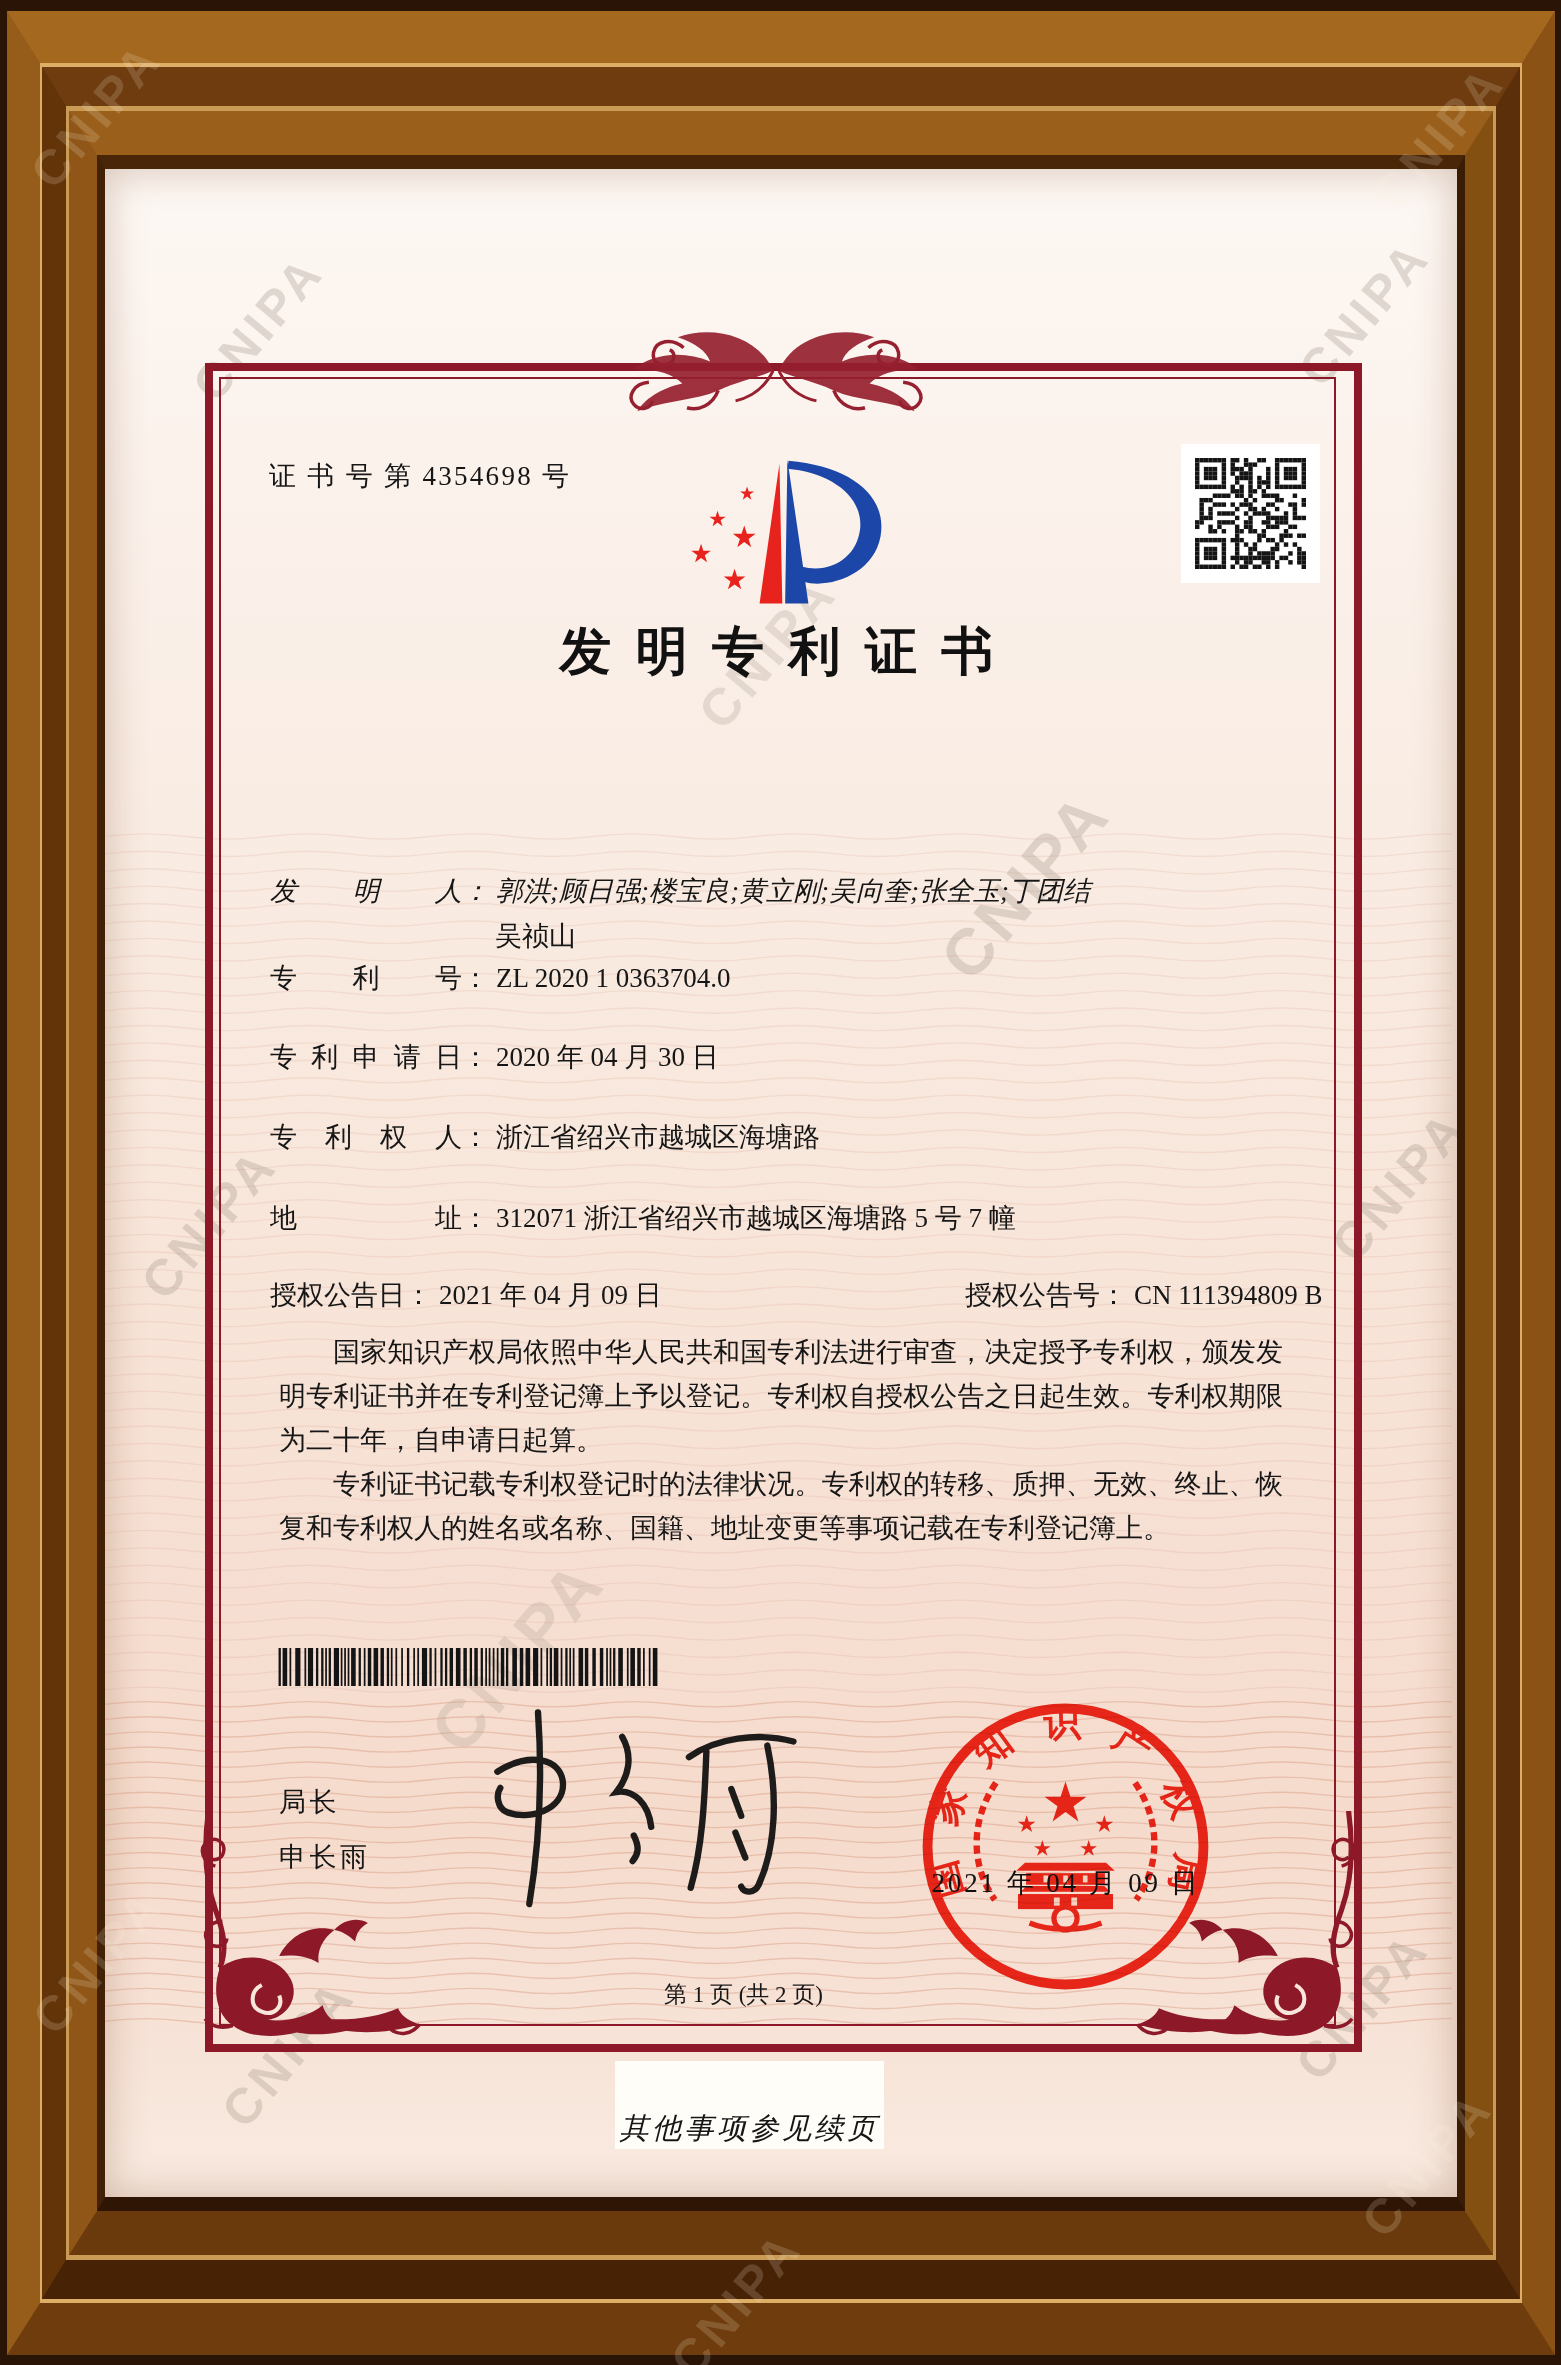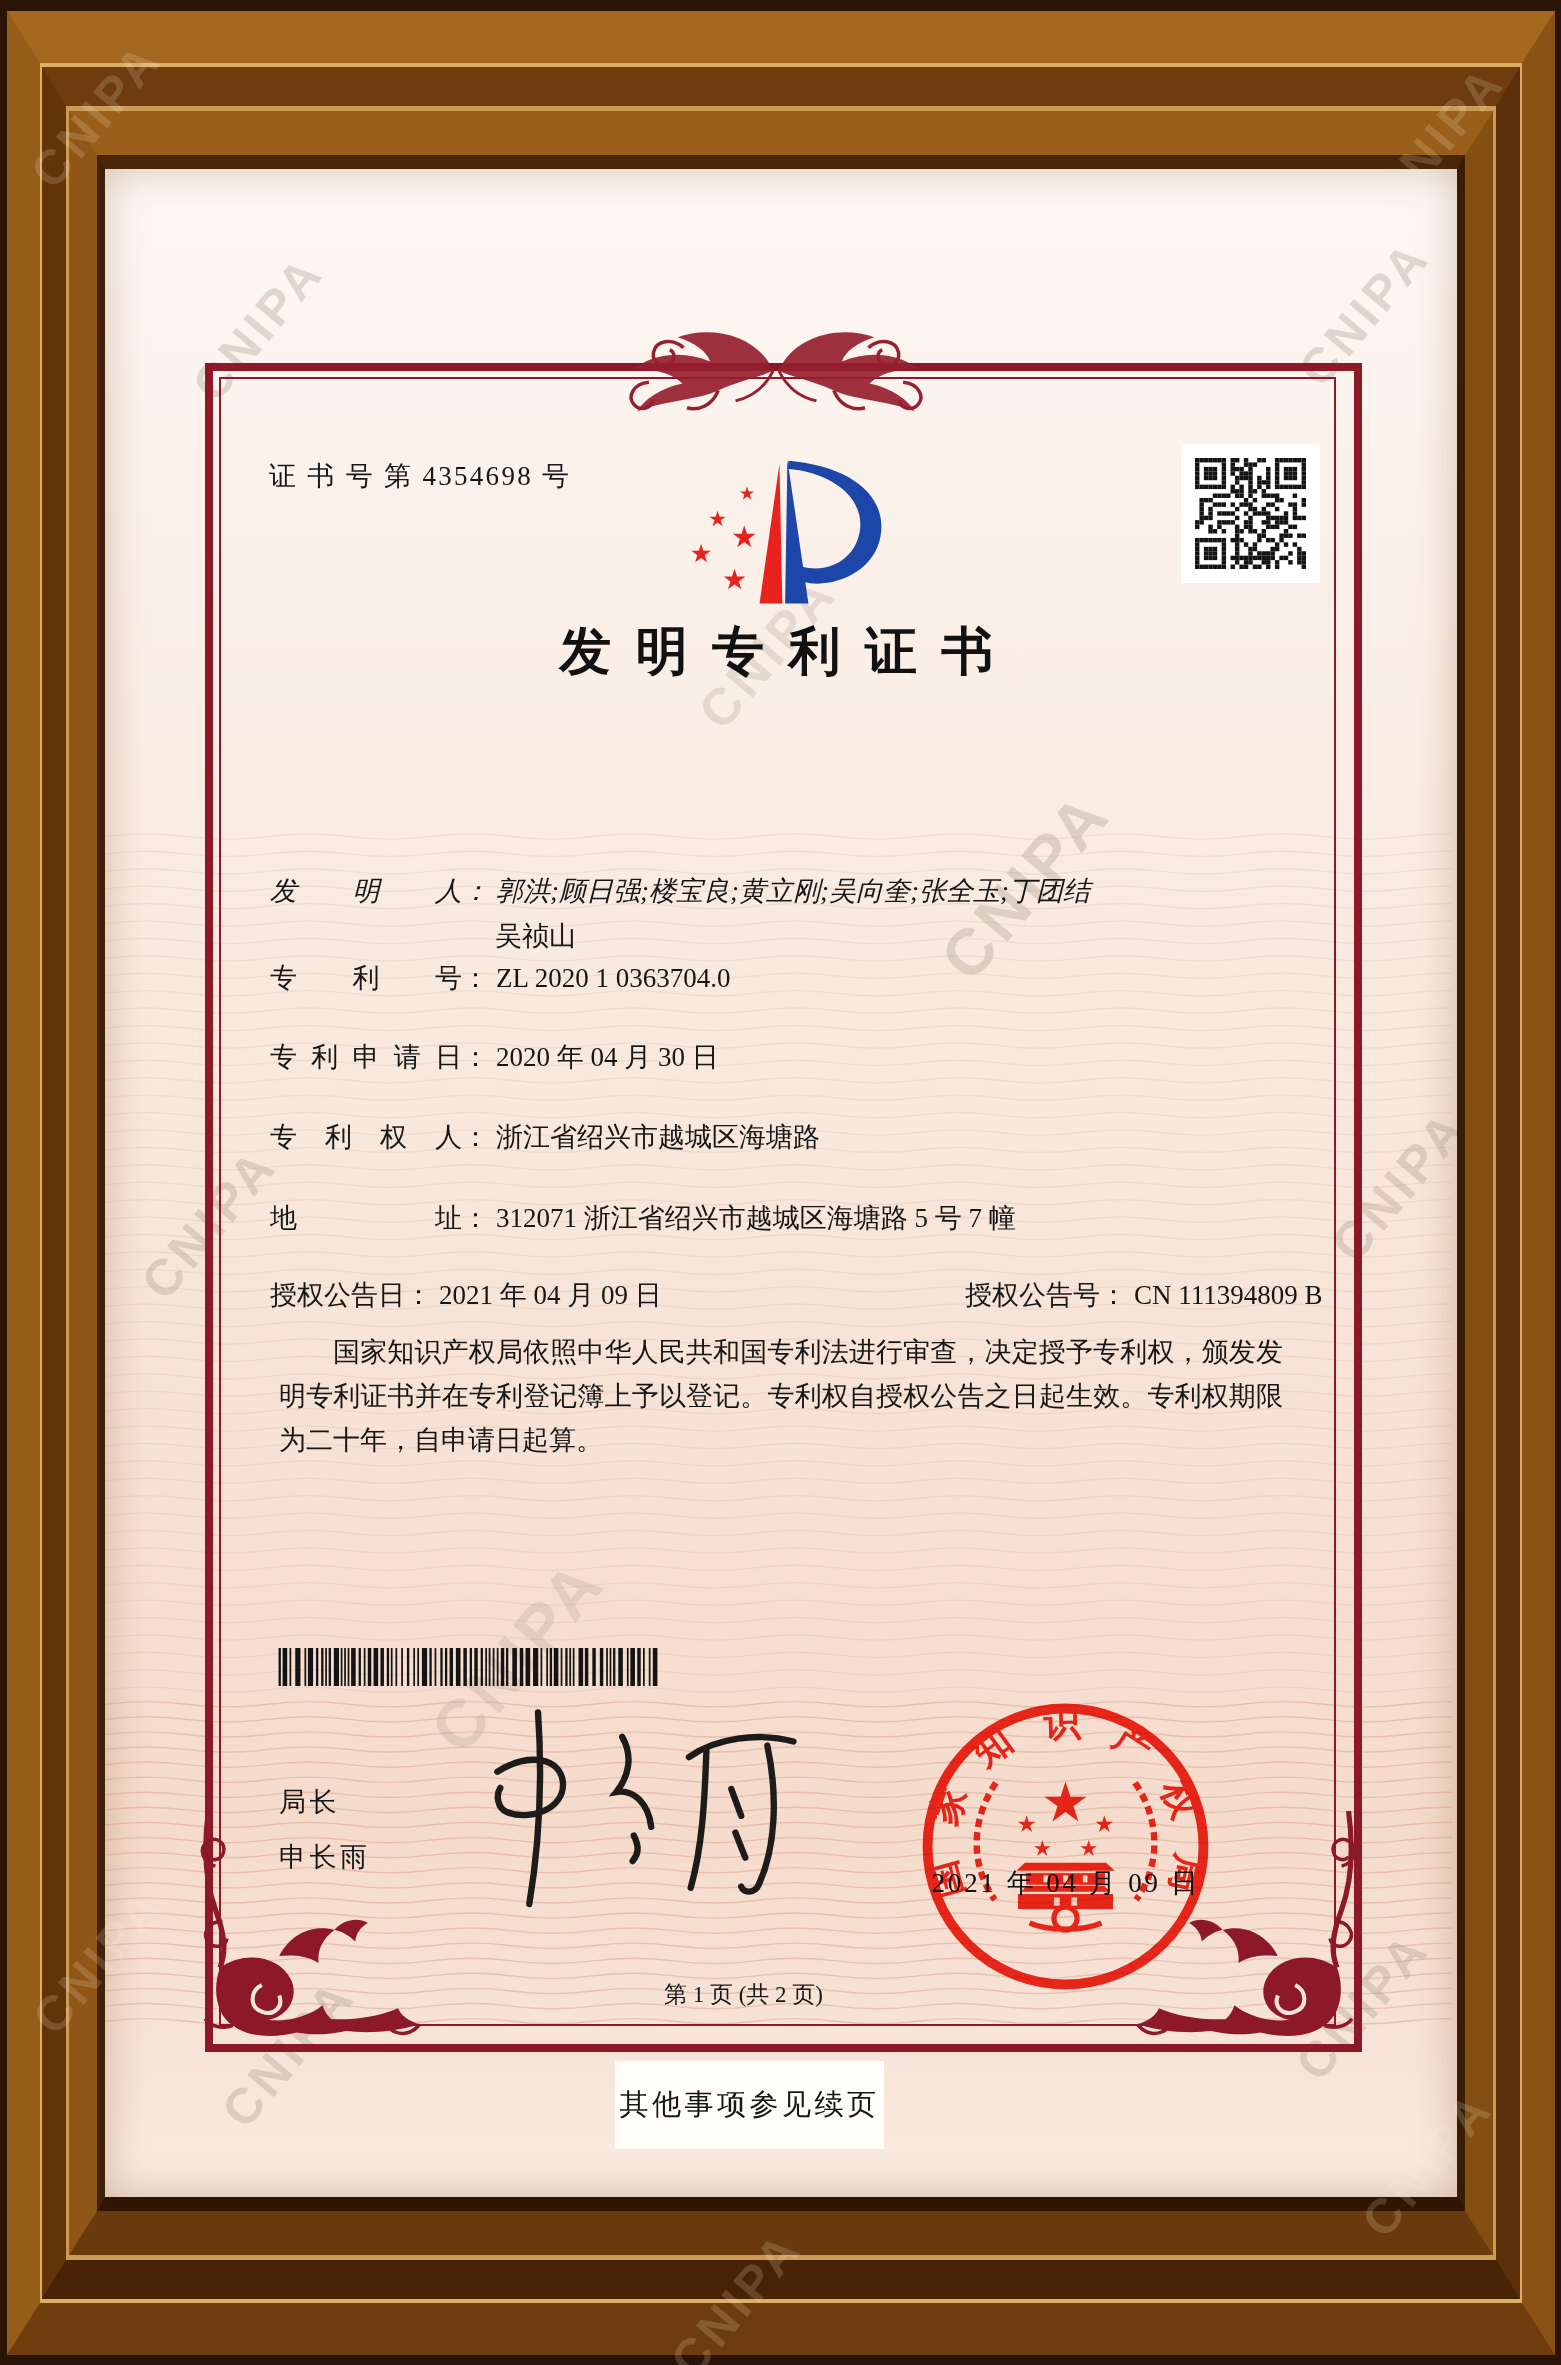--- a/index.html
+++ b/index.html
@@ -54,21 +54,21 @@
   #barcode{position:absolute;left:172px;top:1479px;z-index:5;}
   .signer-title{position:absolute;left:174px;top:1615px;z-index:5;font-size:27px;color:#161616;letter-spacing:3.5px;}
   .signer-name{position:absolute;left:174px;top:1670px;z-index:5;font-size:27px;color:#161616;letter-spacing:3.5px;}
   .signature{position:absolute;left:337px;top:1533px;z-index:6;}
   .seal{position:absolute;left:804px;top:1521px;z-index:6;mix-blend-mode:multiply;}
   .seal-date{position:absolute;left:816px;top:1696px;width:290px;text-align:center;z-index:7;
     font-size:27px;color:#101010;letter-spacing:2.9px;white-space:nowrap;}
   .page-info{position:absolute;left:100px;top:1810px;width:1141px;text-align:center;z-index:5;
     font-size:23px;color:#161616;transform:translateX(-32px);}
   .foot-box{position:absolute;left:510px;top:1892px;width:269px;height:88px;background:#fffdf8;z-index:5;
-    display:flex;align-items:center;justify-content:center;}
+    display:flex;align-items:flex-end;justify-content:center;font-style:italic;}
   .foot-box span{font-size:29px;color:#161616;letter-spacing:3.5px;}
 </style>
 </head>
 <body>
 
 <div class="fr fr1">
  <div class="fr fr2">
   <div class="fr fr3">
    <div class="fr fr4">
     <div class="fr fr5">
@@ -547,20 +547,21 @@
         </div>
         <div class="row" style="top:1108px;">
           <span>授权公告日</span><span>：</span><span class="fval">2021 年 04 月 09 日</span>
           <span class="grant2">
             <span>授权公告号</span><span>：</span><span class="fval">CN 111394809 B</span>
           </span>
         </div>
 
         <div class="paras">
           <p>国家知识产权局依照中华人民共和国专利法进行审查，决定授予专利权，颁发发明专利证书并在专利登记簿上予以登记。专利权自授权公告之日起生效。专利权期限为二十年，自申请日起算。</p>
+          <p>专利证书记载专利权登记时的法律状况。专利权的转移、质押、无效、终止、恢复和专利权人的姓名或名称、国籍、地址变更等事项记载在专利登记簿上。</p>
         </div>
 
         <svg id="barcode" width="386" height="38" viewBox="0 0 665 66">
                     <g fill="#141414">
                       <rect x="0" y="0" width="4" height="66"></rect>
                       <rect x="7" y="0" width="8" height="66"></rect>
                       <rect x="19" y="0" width="3" height="66"></rect>
                       <rect x="29" y="0" width="9" height="66"></rect>
                       <rect x="45" y="0" width="3" height="66"></rect>
                       <rect x="51" y="0" width="9" height="66"></rect>

